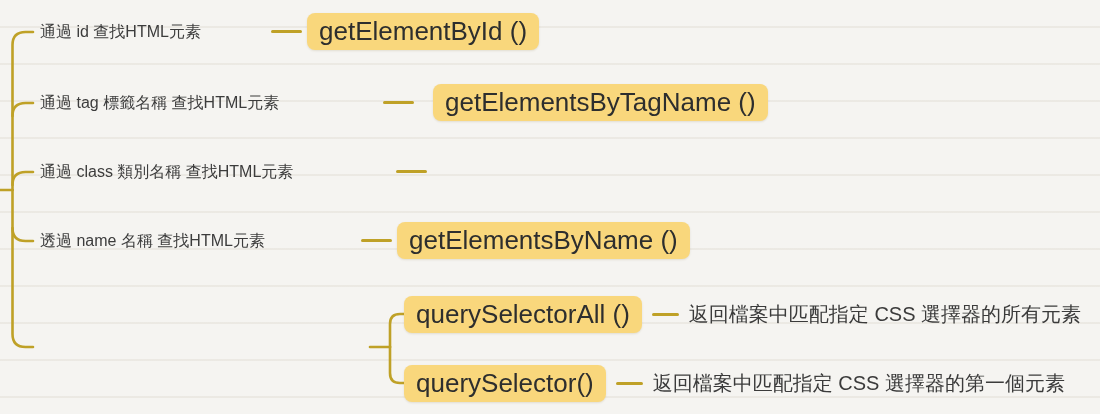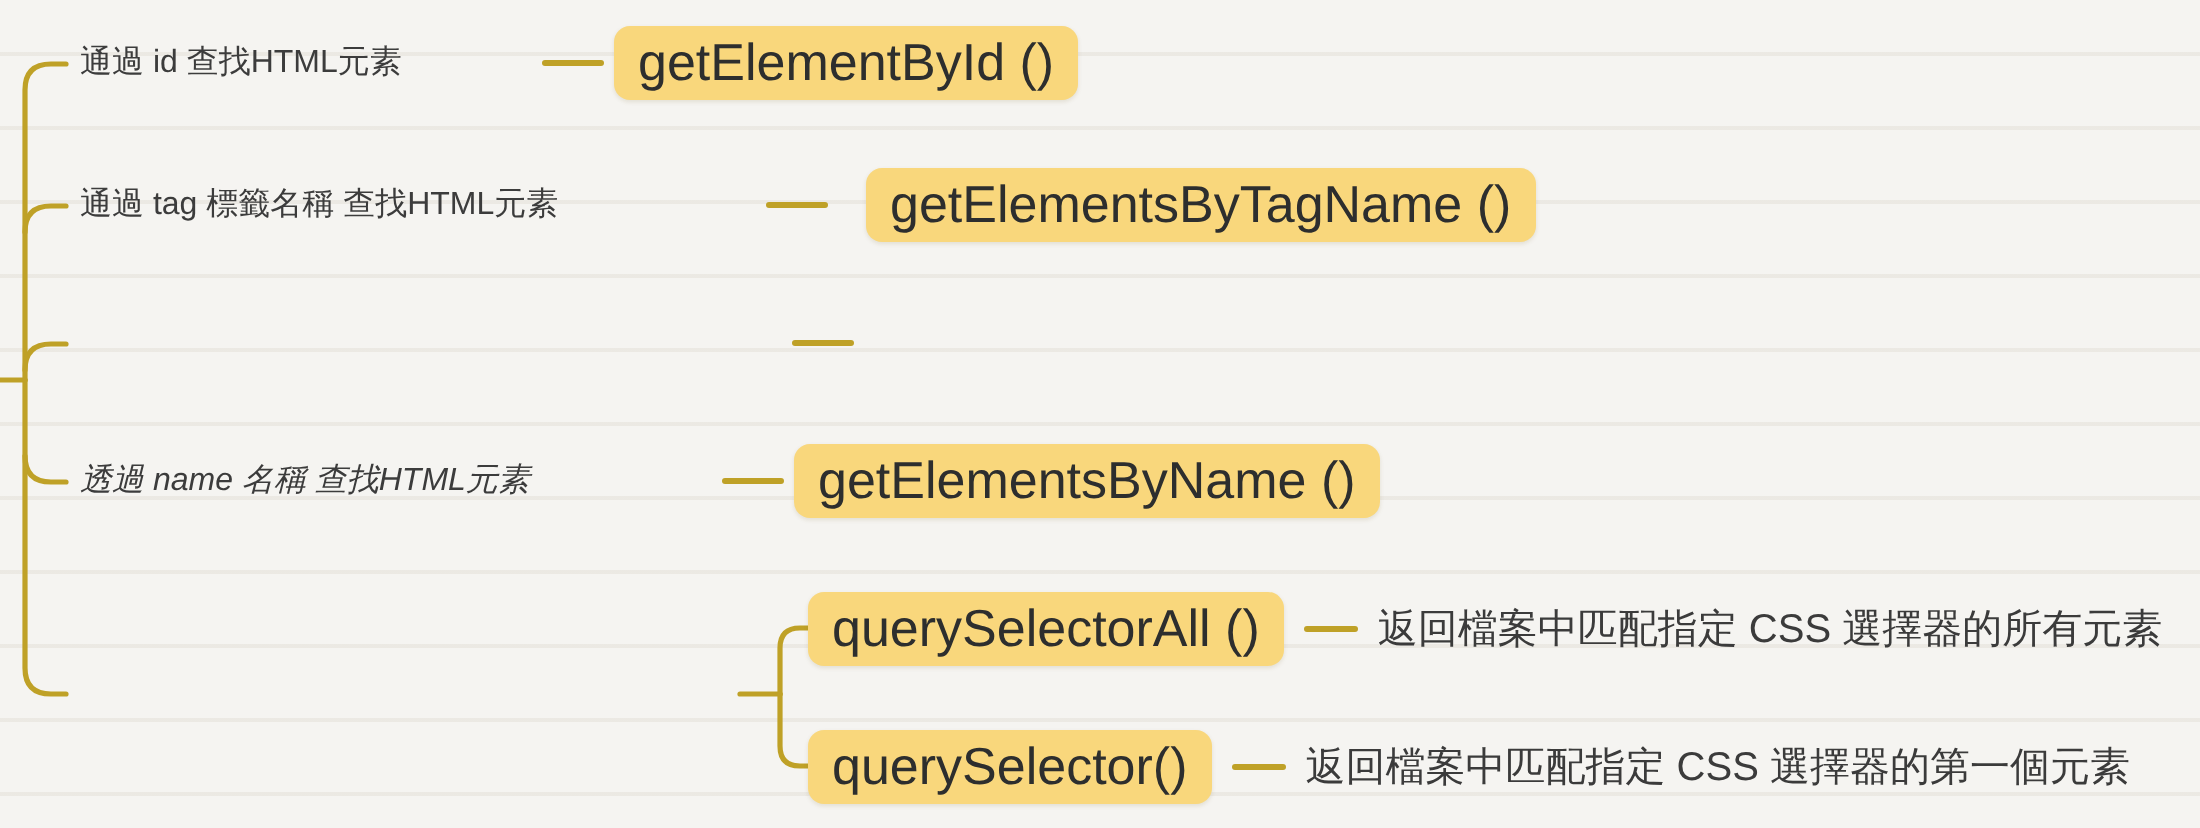--- a/index.html
+++ b/index.html
@@ -96,23 +96,24 @@
   </svg>
 
   <div class="branch-label" style="left:40px;top:14px;">通過 id 查找HTML元素</div>
   <div class="hline" style="left:271px;top:30px;width:31px;"></div>
   <div class="chip" style="left:307px;top:13px;">getElementById ()</div>
 
   <div class="branch-label" style="left:40px;top:85px;">通過 tag 標籤名稱 查找HTML元素</div>
   <div class="hline" style="left:383px;top:101px;width:31px;"></div>
   <div class="chip" style="left:417px;top:84px;margin-left:16px;">getElementsByTagName ()</div>
 
+  <div class="branch-label" style="left:40px;top:154px;">通過 class 類別名稱 查找HTML元素</div>
   <div class="hline" style="left:396px;top:170px;width:31px;"></div>
 
-  <div class="branch-label" style="left:40px;top:223px;font-style:italic;">透過 name 名稱 查找HTML元素</div>
+  <div class="branch-label" style="left:40px;top:223px;">透過 name 名稱 查找HTML元素</div>
   <div class="hline" style="left:361px;top:239px;width:31px;"></div>
   <div class="chip" style="left:397px;top:222px;">getElementsByName ()</div>
 
 
   <svg class="connector-svg" style="left:366px;top:290px;" width="44" height="120" viewBox="0 0 44 120">
     <g fill="none" stroke="#bfa127" stroke-width="2.6" stroke-linecap="round">
       <path d="M4,57 H24"></path>
       <path d="M24,57 V34 Q24,24 34,24 H38"></path>
       <path d="M24,57 V83 Q24,93 34,93 H38"></path>
     </g>

